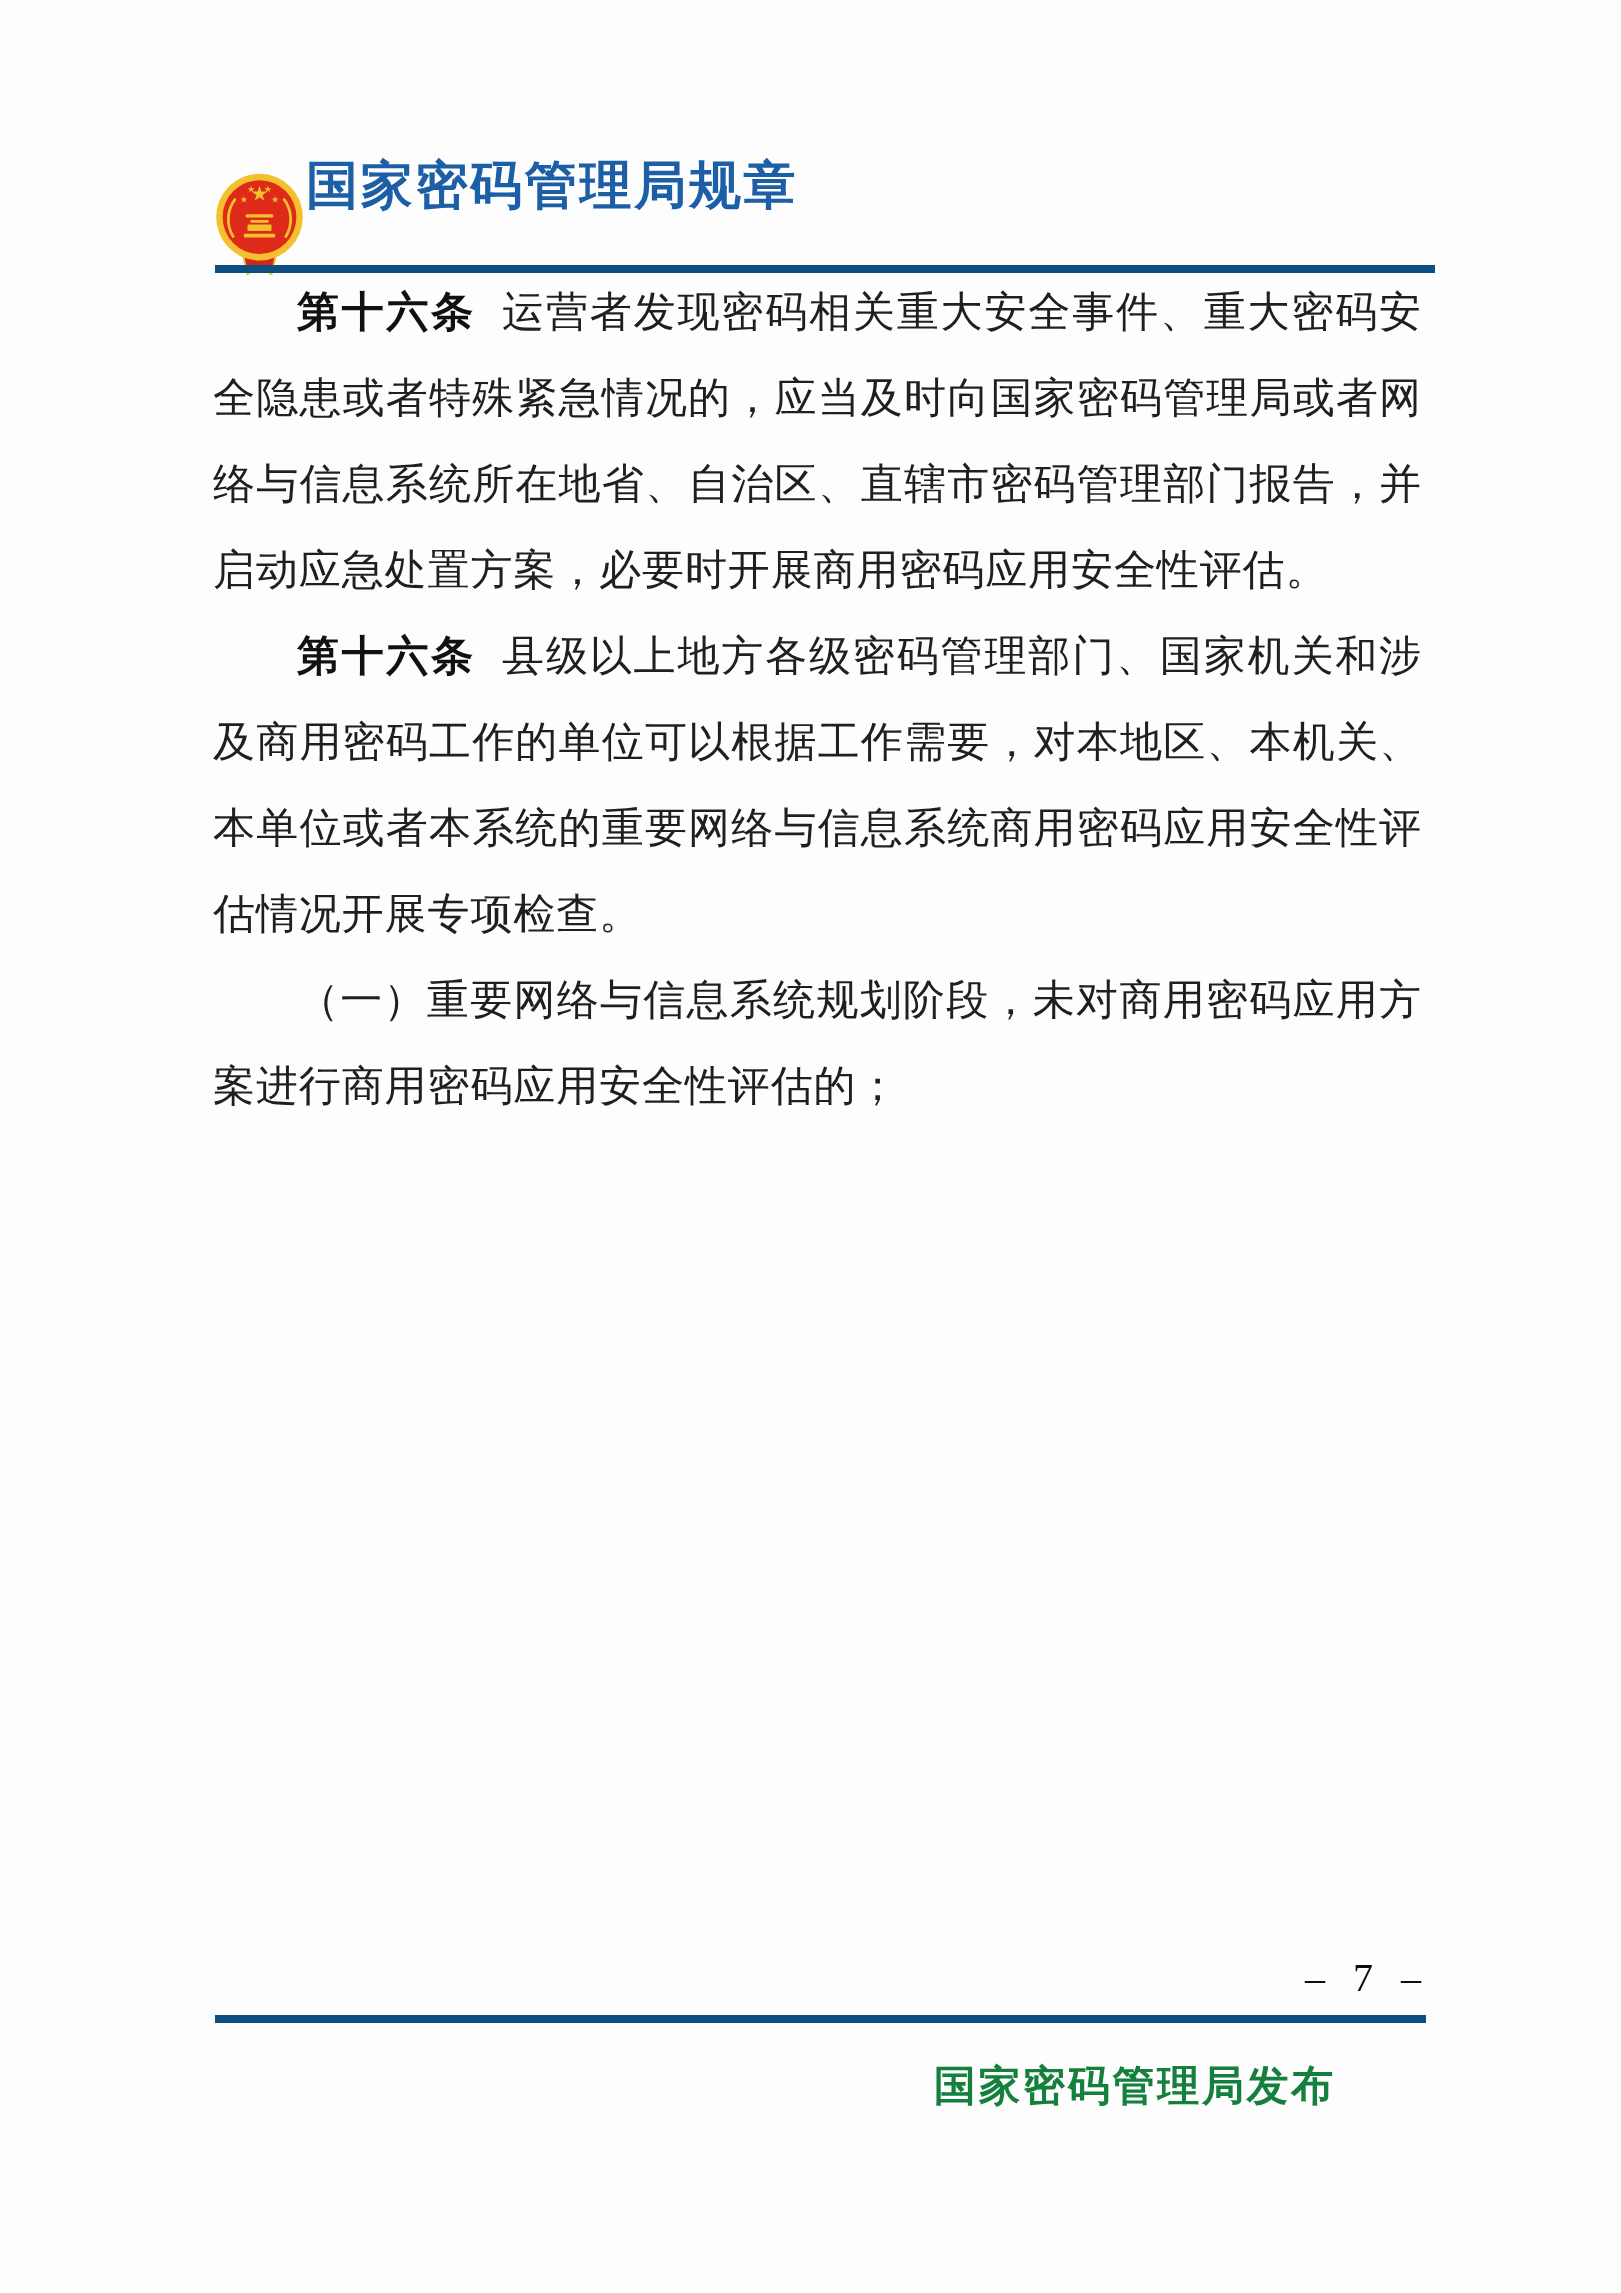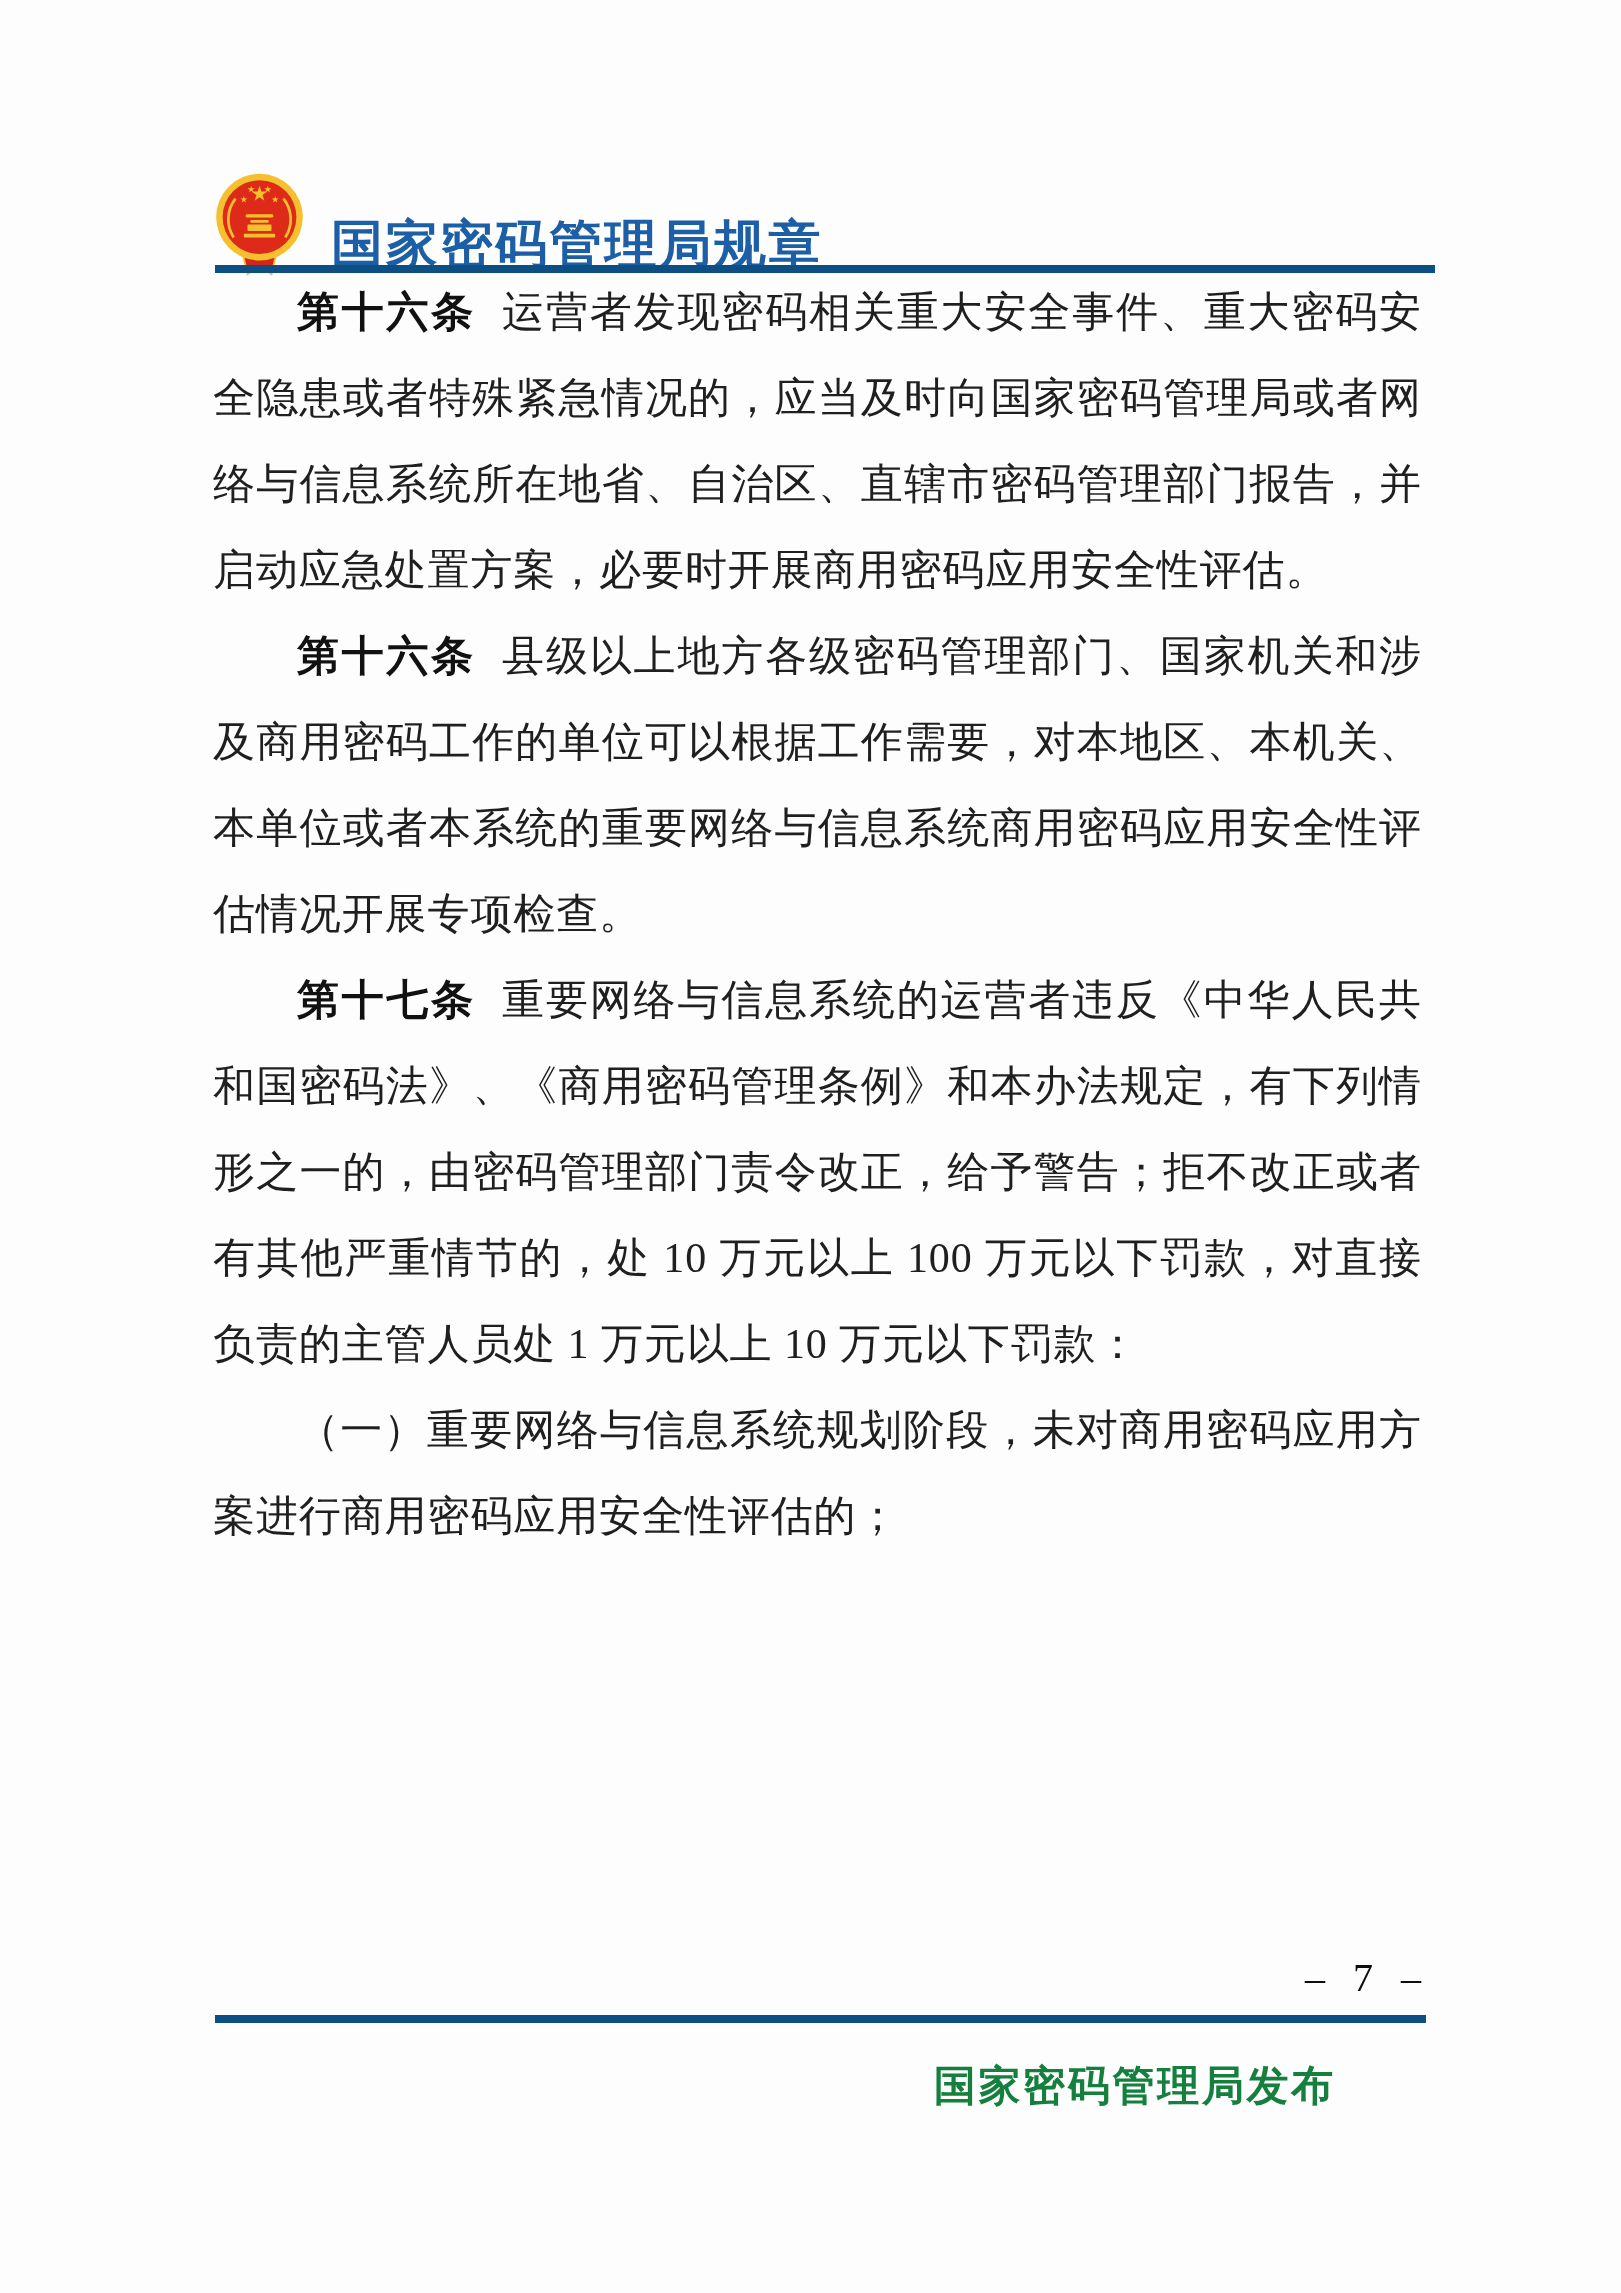--- a/index.html
+++ b/index.html
@@ -6,21 +6,21 @@
   .page{
     position:relative;
     width:1622px;height:2294px;
     background:#fdfdfd;
     font-family:"Liberation Serif","DejaVu Serif",serif;
     overflow:hidden;
   }
   
   .brand{
     position:absolute;left:213px;top:167px;
-    display:flex;align-items:flex-end;gap:25px;
+    display:flex;align-items:flex-start;gap:0;
   }
   .emblem{width:93px;height:107px;flex:0 0 auto;margin-top:3.6px;}
   .header-title{
     font-size:52px;font-weight:bold;
     color:#1d5fa6;
     letter-spacing:2.7px;
     font-family:"Liberation Serif","DejaVu Serif",serif;
     white-space:nowrap;
     line-height:1;
     transform:translateY(-7.2px);
@@ -89,21 +89,20 @@
       <rect x="37" y="58" width="26" height="7" rx="1" fill="#f5c02f"></rect>
       <rect x="33" y="68" width="34" height="4" rx="1" fill="#f5c02f"></rect>
     </svg>
     <span class="header-title">国家密码管理局规章</span>
   </div>
   <div class="rule rule-top"></div>
 
   <main class="doc-body" id="paragraphs">
       <p class="indent"><span class="article-lead">第十六条</span>运营者发现密码相关重大安全事件、重大密码安全隐患或者特殊紧急情况的，应当及时向国家密码管理局或者网络与信息系统所在地省、自治区、直辖市密码管理部门报告，并启动应急处置方案，必要时开展商用密码应用安全性评估。</p>
       <p class="indent"><span class="article-lead">第十六条</span>县级以上地方各级密码管理部门、国家机关和涉及商用密码工作的单位可以根据工作需要，对本地区、本机关、本单位或者本系统的重要网络与信息系统商用密码应用安全性评估情况开展专项检查。</p>
-      <p class="indent"><span class="article-lead">第十七条</span>重要网络与信息系统的运营者违反《中华人民共和国密码法》、《商用密码管理条例》和本办法规定，有下列情形之一的，由密码管理部门责令改正，给予警告；拒不改正或者有其他严重情节的，处 10 万元以上 100 万元以下罚款，对直接负责的主管人员处 1 万元以上 10 万元以下罚款：</p>
       <p class="indent">（一）重要网络与信息系统规划阶段，未对商用密码应用方案进行商用密码应用安全性评估的；</p>
     </main>
 
   <div class="page-number">– 7 –</div>
   <div class="rule rule-bottom"></div>
   <div class="publisher">国家密码管理局发布</div>
 
 </div>
 
 

